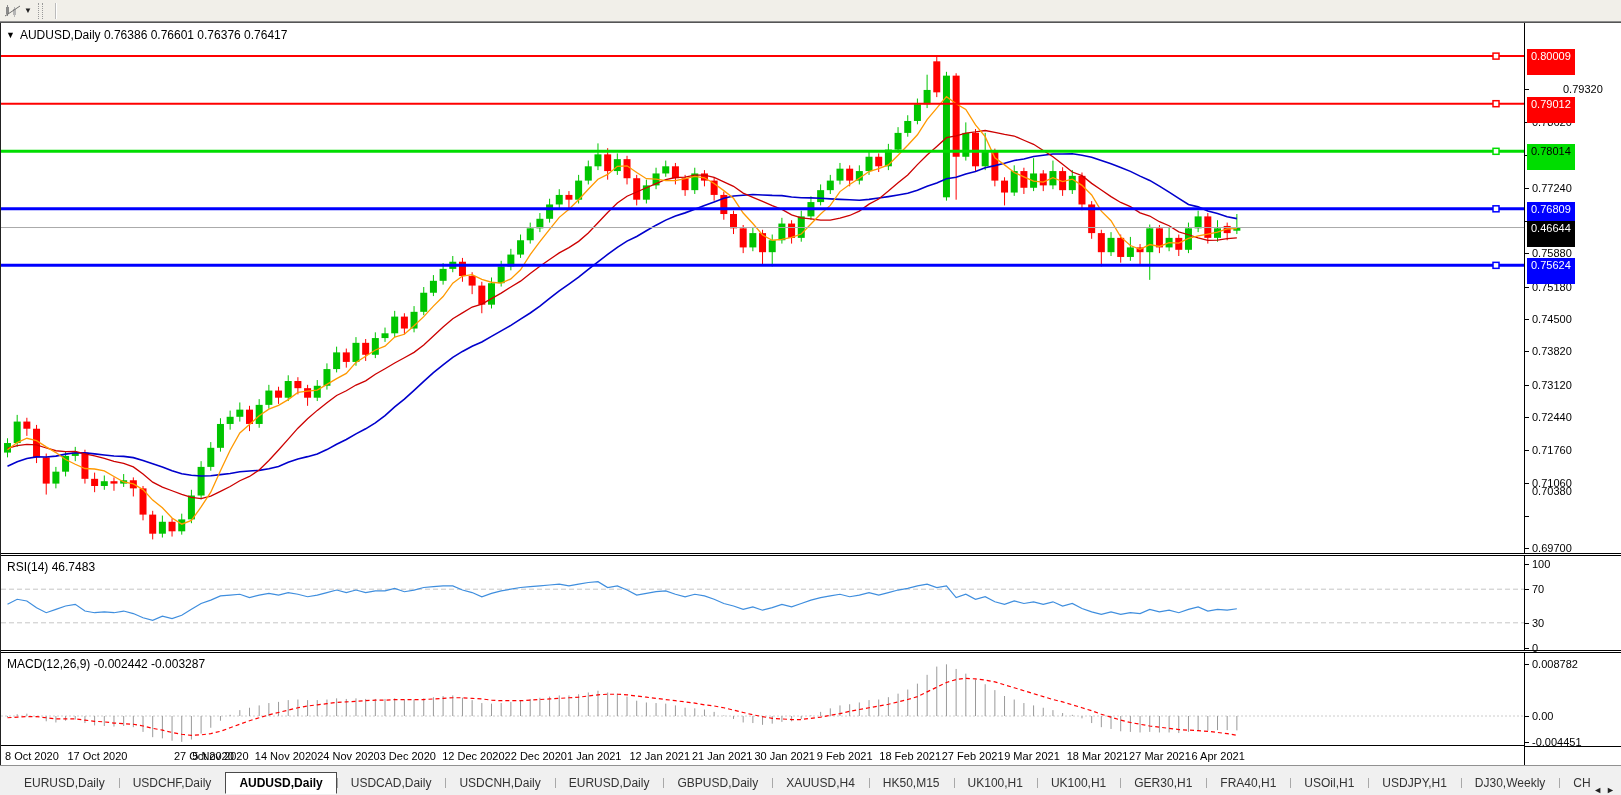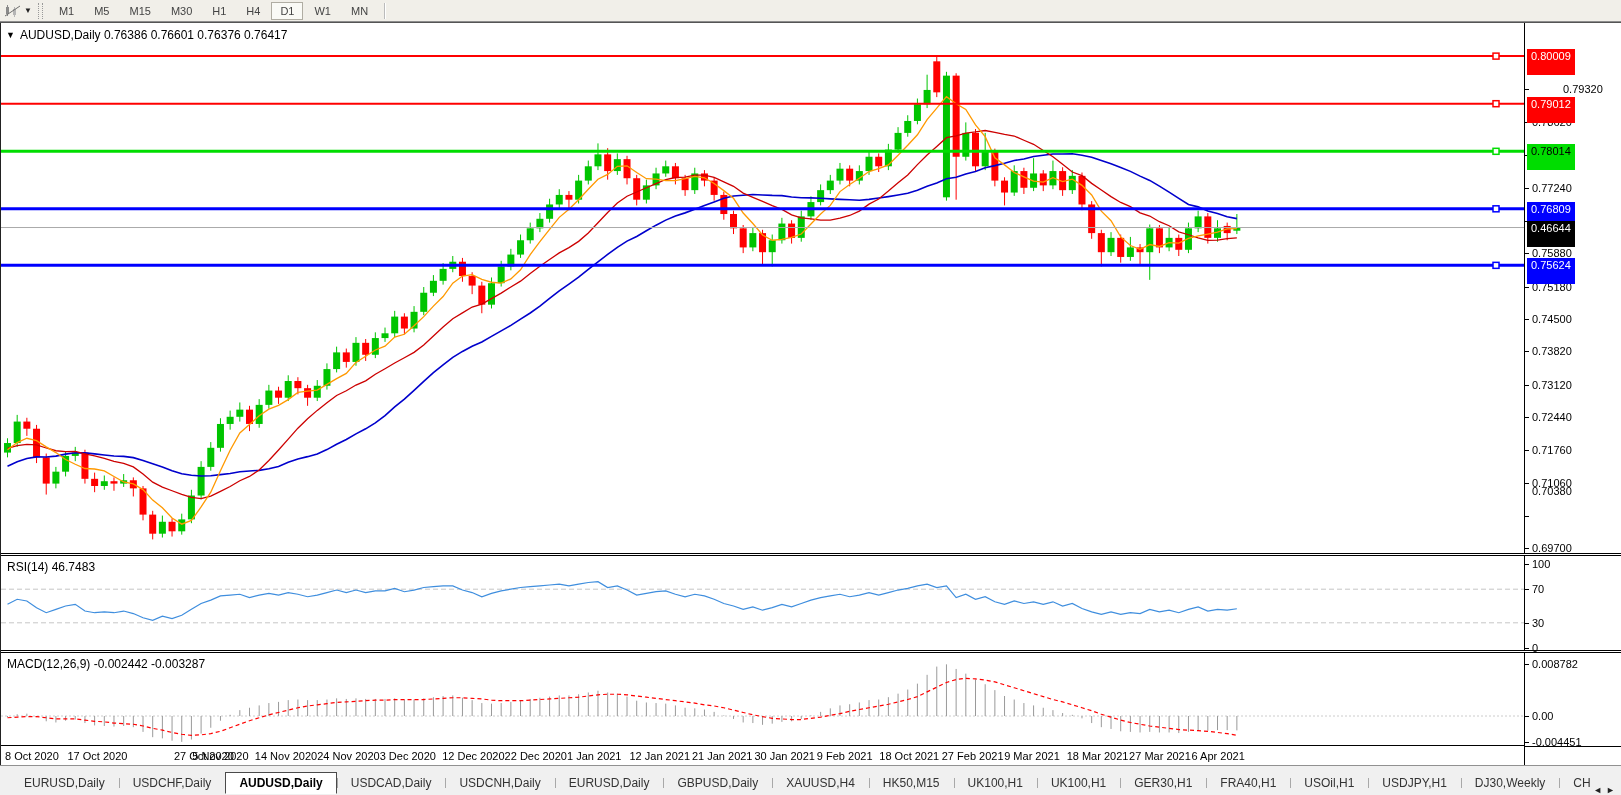--- a/index.html
+++ b/index.html
@@ -59,31 +59,20 @@
         <rect x="2" y="3" width="3" height="7" fill="#8a8a8a"></rect>
         <line x1="3.5" y1="1" x2="3.5" y2="12" stroke="#8a8a8a"></line>
         <rect x="9" y="5" width="3" height="6" fill="#b5b5b5"></rect>
         <line x1="10.5" y1="3" x2="10.5" y2="13" stroke="#b5b5b5"></line>
         <line x1="1" y1="12" x2="16" y2="2" stroke="#6f6f6f"></line>
       </svg>
     </span>
     <span class="caret">▼</span>
   </div>
   <div class="grip"></div>
-  <div class="tfbar">
-      <div class="tfbtn">M1</div>
-      <div class="tfbtn">M5</div>
-      <div class="tfbtn">M15</div>
-      <div class="tfbtn">M30</div>
-      <div class="tfbtn">H1</div>
-      <div class="tfbtn">H4</div>
-      <div class="tfbtn active">D1</div>
-      <div class="tfbtn">W1</div>
-      <div class="tfbtn">MN</div>
-    </div>
   <div class="tool-sep"></div>
 </div>
 
 <div class="chart-window">
   <div class="plot-col">
     <div class="pane main-pane">
       <div class="chart-header">
         <span class="win-caret">▼</span>
         <span>AUDUSD,Daily  0.76386 0.76601 0.76376 0.76417</span>
       </div>
@@ -513,21 +502,21 @@
         <div class="date-label" style="left: 253.8px;">14 Nov 2020</div>
         <div class="date-label" style="left: 316.25px;">24 Nov 2020</div>
         <div class="date-label" style="left: 378.7px;">3 Dec 2020</div>
         <div class="date-label" style="left: 441.15px;">12 Dec 2020</div>
         <div class="date-label" style="left: 503.6px;">22 Dec 2020</div>
         <div class="date-label" style="left: 566.05px;">1 Jan 2021</div>
         <div class="date-label" style="left: 628.5px;">12 Jan 2021</div>
         <div class="date-label" style="left: 690.95px;">21 Jan 2021</div>
         <div class="date-label" style="left: 753.4px;">30 Jan 2021</div>
         <div class="date-label" style="left: 815.85px;">9 Feb 2021</div>
-        <div class="date-label" style="left: 878.3px;">18 Oct 2021</div>
+        <div class="date-label" style="left: 878.3px;">18 Feb 2021</div>
         <div class="date-label" style="left: 940.75px;">27 Feb 2021</div>
         <div class="date-label" style="left: 1003.2px;">9 Mar 2021</div>
         <div class="date-label" style="left: 1065.65px;">18 Mar 2021</div>
         <div class="date-label" style="left: 1128.1px;">27 Mar 2021</div>
         <div class="date-label" style="left: 1190.55px;">6 Apr 2021</div>
       </div>
   </div>
   <div class="axis-col" id="axisCol">
     <div class="axis-sep" style="top:530px"></div>
     <div class="axis-sep" style="top:627px"></div>

